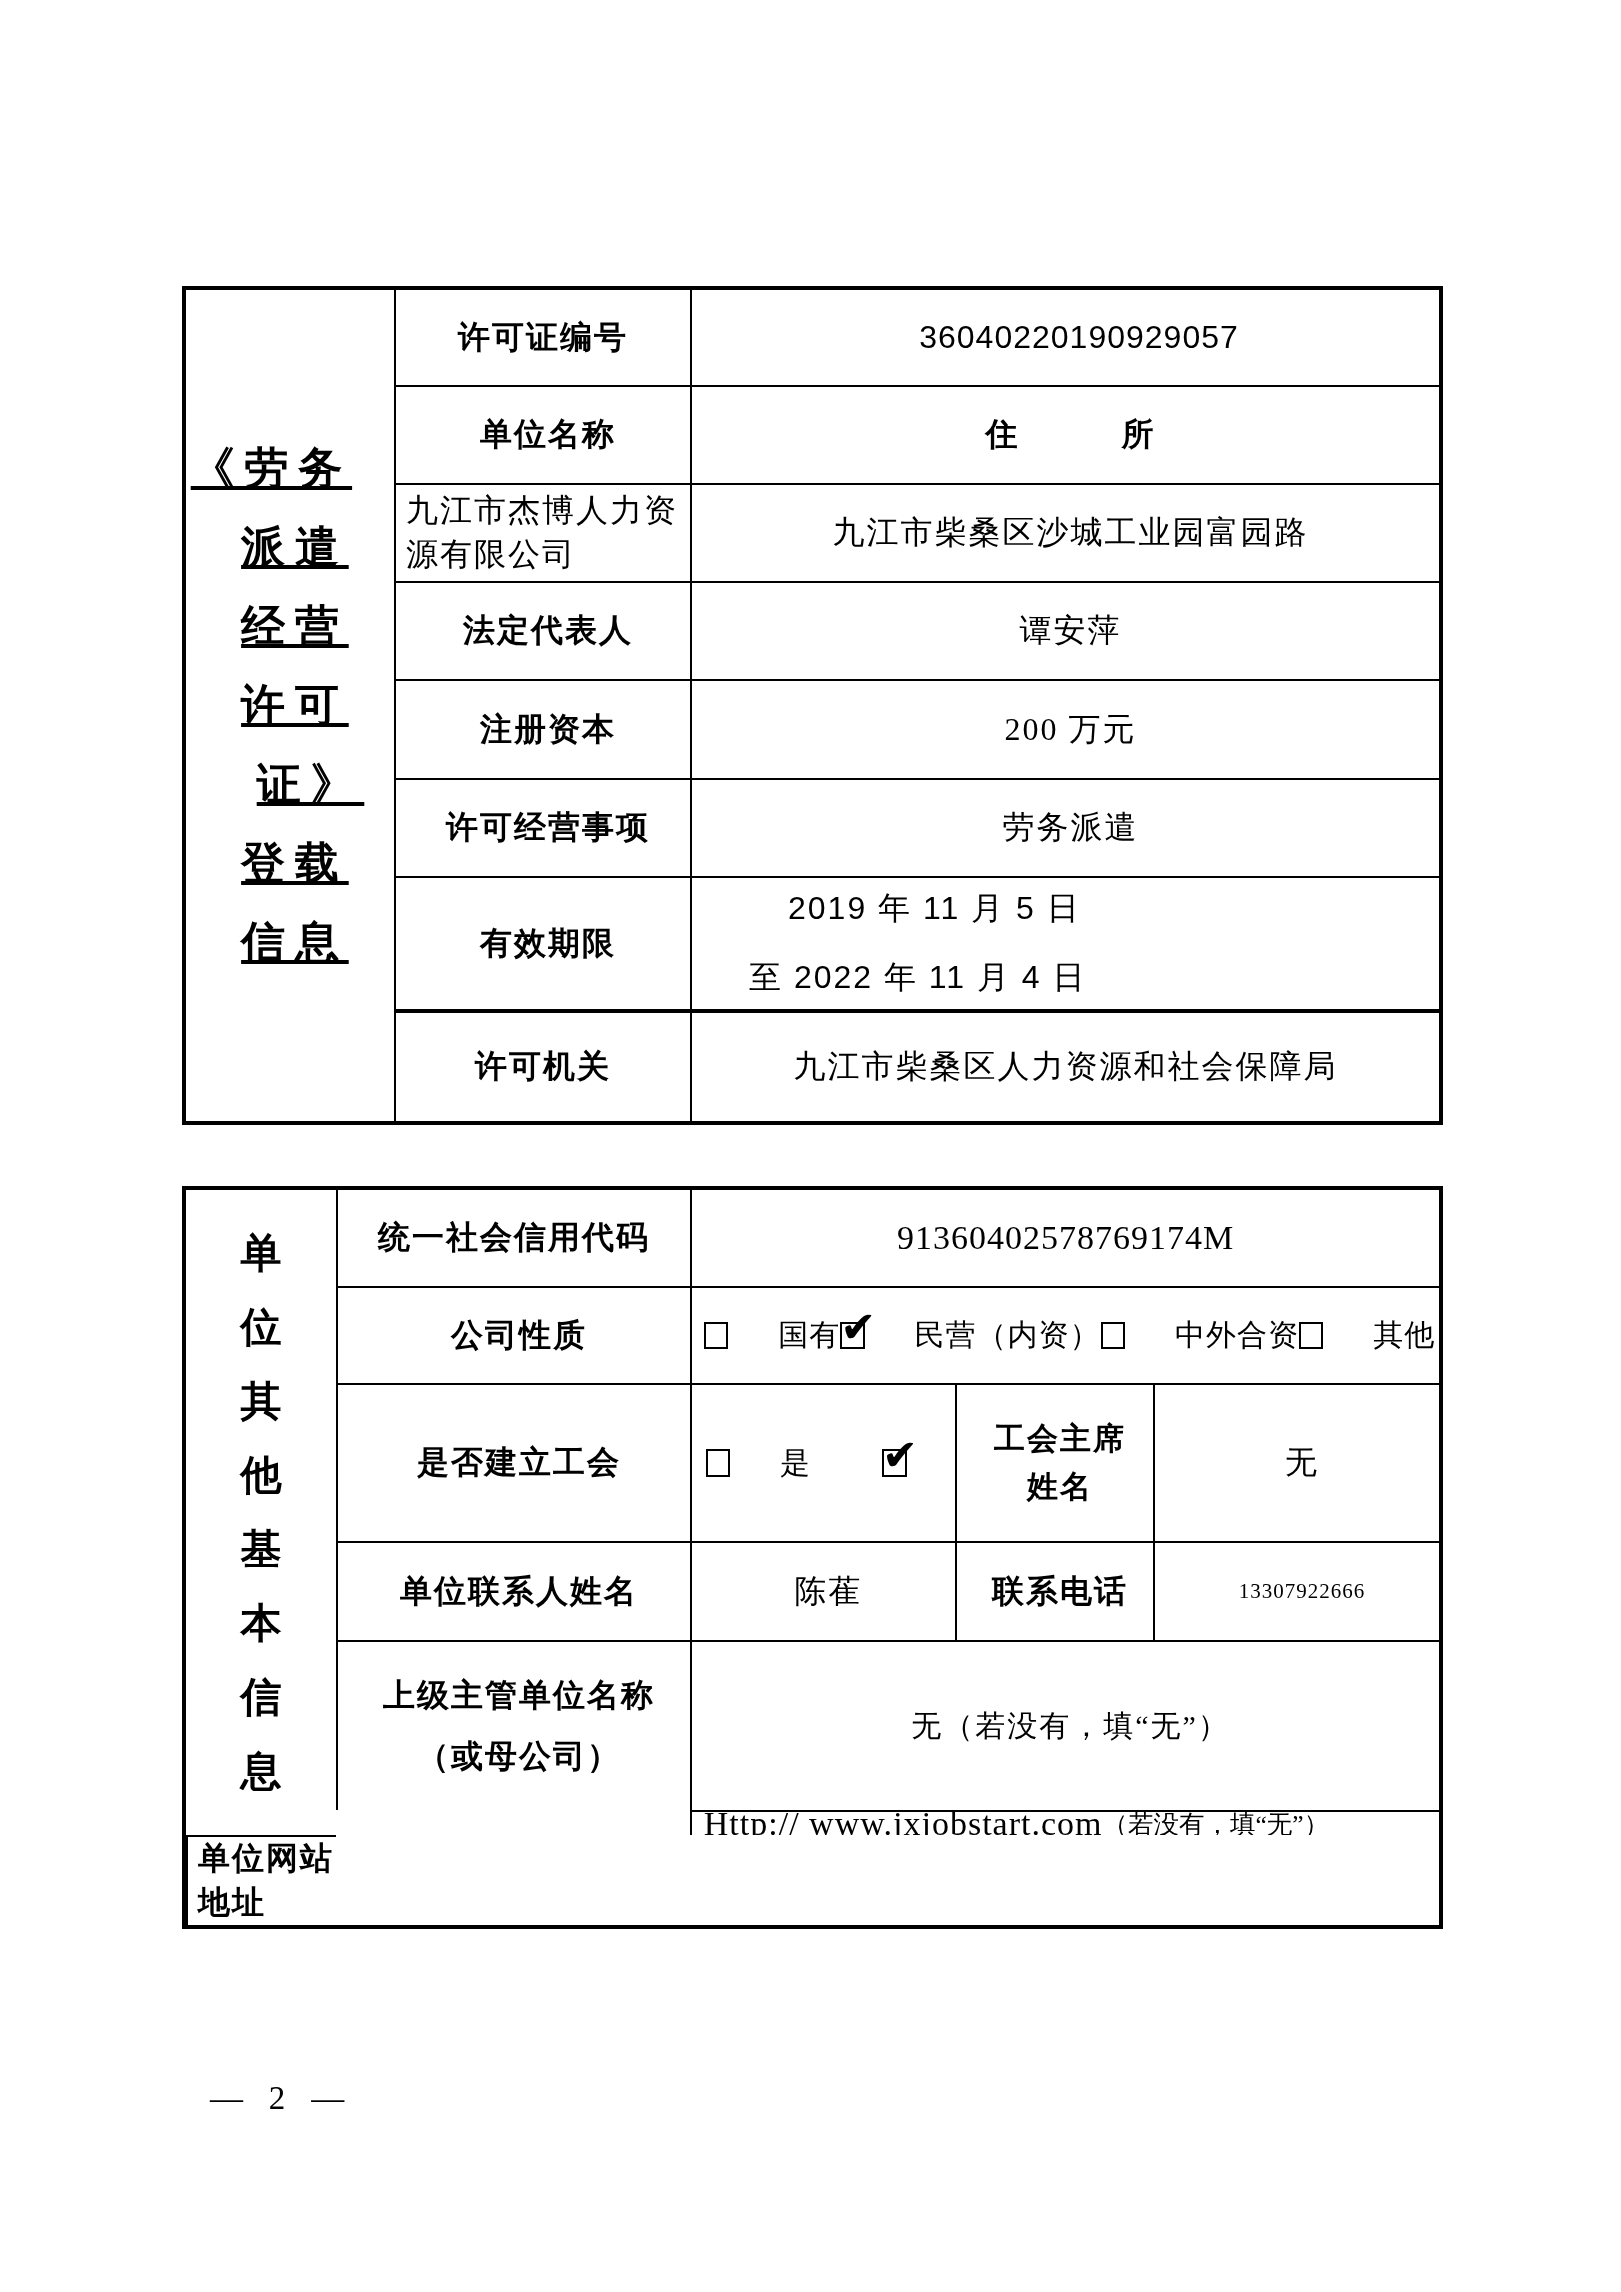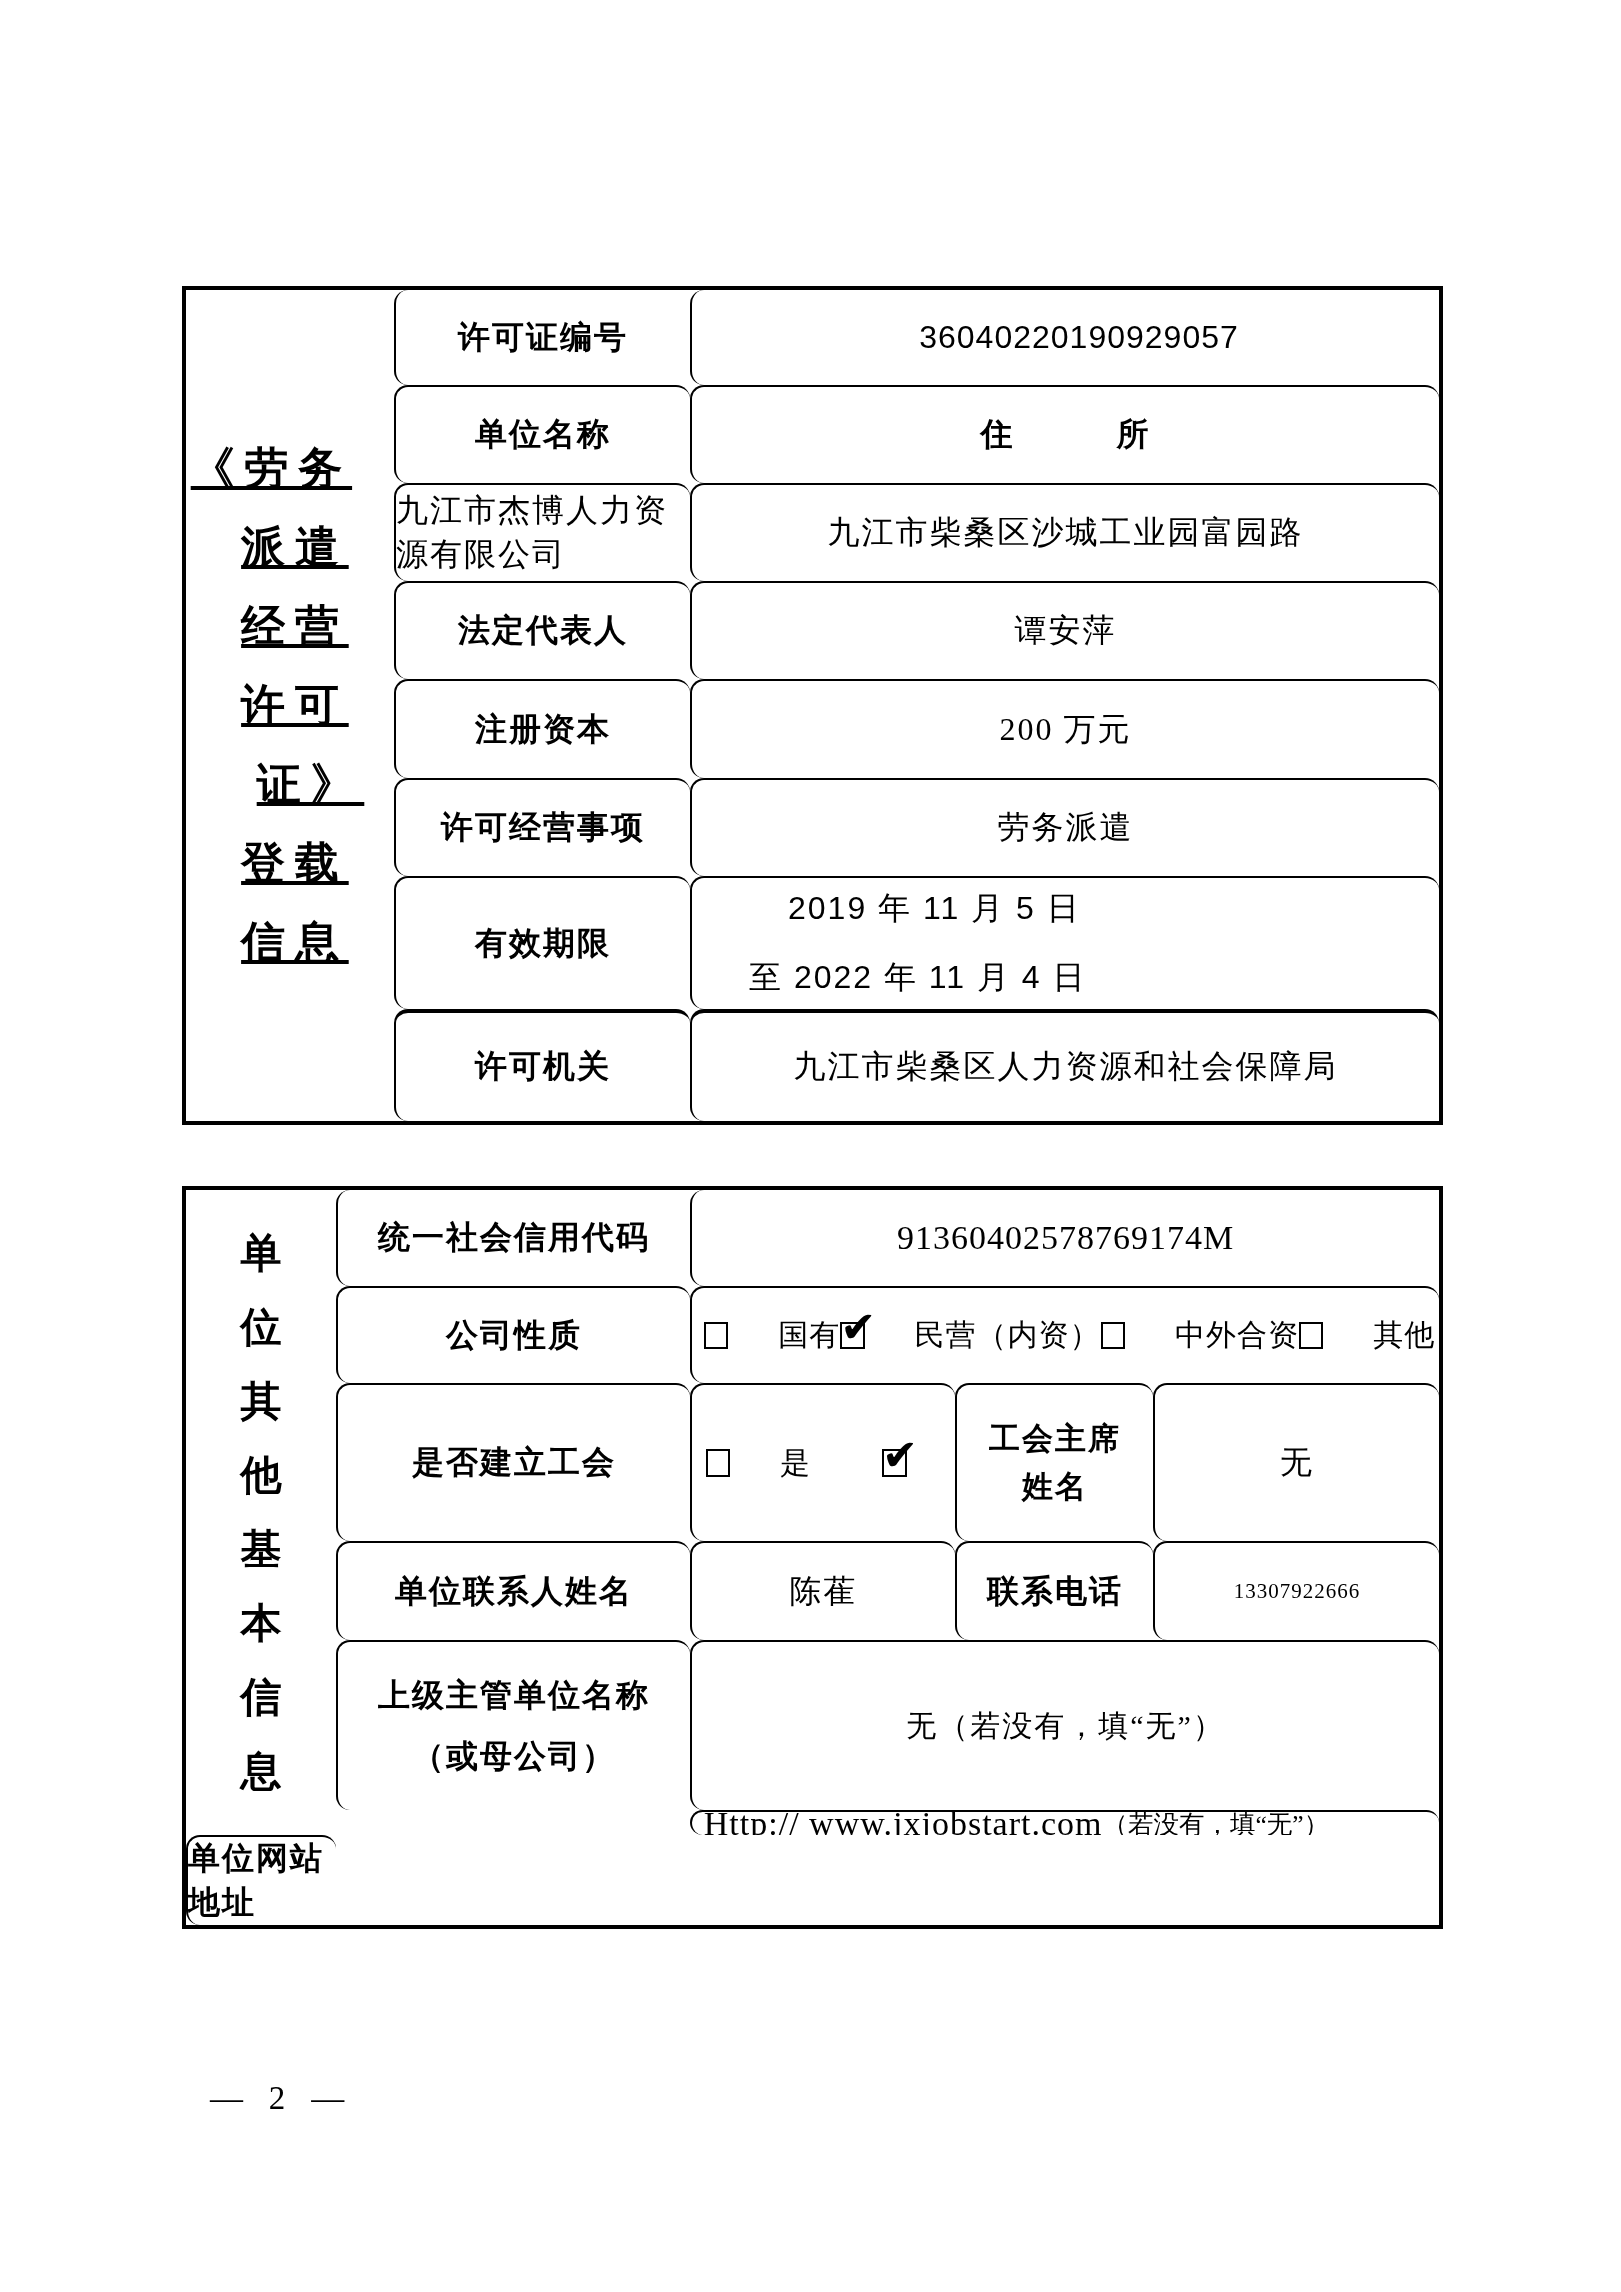--- a/index.html
+++ b/index.html
@@ -6,22 +6,22 @@
   html,body { background:#ffffff; }
   body {
     width:1621px; height:2293px; position:relative;
     font-family:"Liberation Serif","DejaVu Serif",serif;
     color:#000;
   }
   .page { position:absolute; inset:0; background:#fff; }
 
   
   .grid-table { position:absolute; border:4.9px solid #000; display:grid; background:#fff; }
-  .cell { display:flex; align-items:center; justify-content:center; border-left:2px solid #000; overflow:hidden;border-radius:14px; }
-  .bt  { border-top:2px solid #000; }
+  .cell { display:flex; align-items:center; justify-content:center; border-left:2px solid #000; overflow:hidden; }
+  .bt  { border-top:2px solid #000;padding-left:10px; }
   .bt4 { border-top:4.9px solid #000; }
   .side-cell { border-left:none; display:flex; flex-direction:column; align-items:center; justify-content:center; }
 
   .lbl { font-weight:bold; font-size:32px; letter-spacing:2px; }
   .val { font-size:32px; letter-spacing:2px; }
   .sansnum { font-family:"Liberation Sans","DejaVu Sans",sans-serif; font-size:32px; letter-spacing:1px;padding-left:27px; }
   .serifnum { font-size:34px; letter-spacing:1px; }
 
   
   .table1 {

